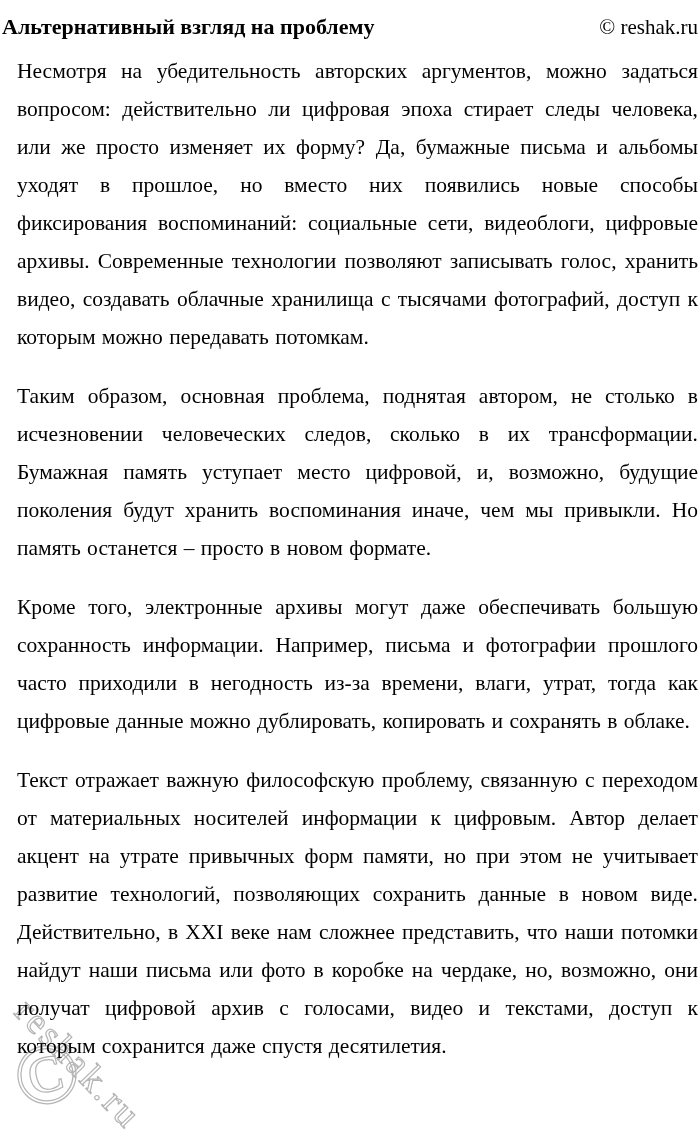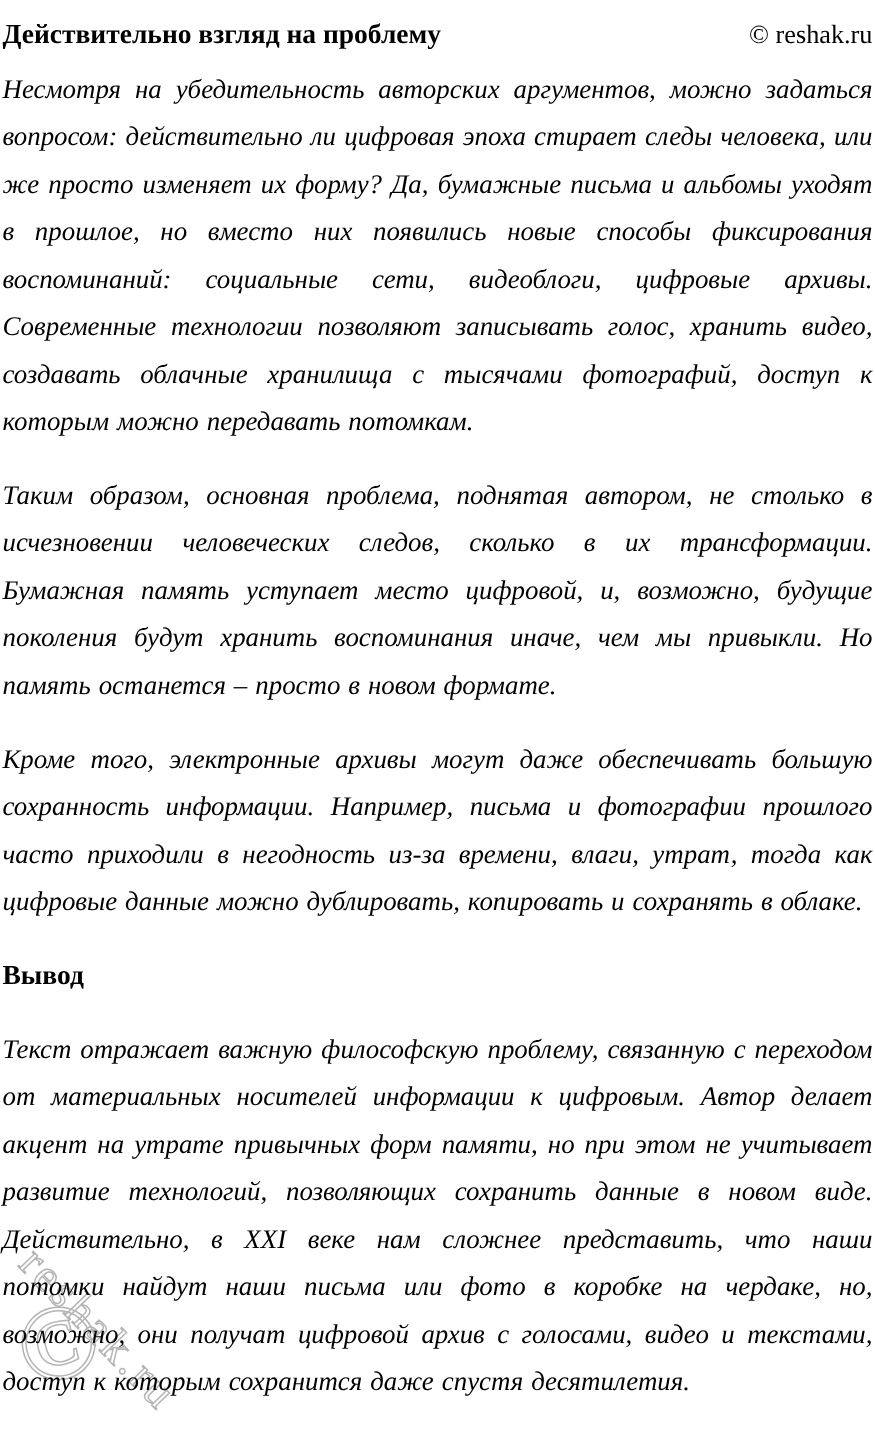--- a/index.html
+++ b/index.html
@@ -32,29 +32,28 @@
     font-weight: bold;
     line-height: 30px;
   }
   .doc-copyright {
     font-size: 21px;
     line-height: 30px;
     white-space: nowrap;
     margin-top: 10px;
   }
   .doc-paragraph {
-    margin: 0 0 21px 0;
+    margin: 0 0 21px 15px;
     font-size: 21.5px;
     line-height: 38px;
     text-align: justify;
     text-align-last: left;
     word-spacing: 1px;
     position: relative;
     z-index: 1;
-    font-style: italic;
   }
   .conclusion-heading {
     margin: 0 0 21px 0;
     font-size: 22px;
     font-weight: bold;
     line-height: 38px;
     position: relative;
     z-index: 1;
   }
   
@@ -94,27 +93,26 @@
 <body>
 
 <div class="page">
 
   <div class="watermark">
     <span class="wm-symbol">©</span>
     <span class="wm-text">reshak.ru</span>
   </div>
 
   <div class="doc-header">
-    <h1 class="doc-title">Действительно взгляд на проблему</h1>
+    <h1 class="doc-title">Альтернативный взгляд на проблему</h1>
     <span class="doc-copyright">© reshak.ru</span>
   </div>
 
   <p class="doc-paragraph">Несмотря на убедительность авторских аргументов, можно задаться вопросом: действительно ли цифровая эпоха стирает следы человека, или же просто изменяет их форму? Да, бумажные письма и альбомы уходят в прошлое, но вместо них появились новые способы фиксирования воспоминаний: социальные сети, видеоблоги, цифровые архивы. Современные технологии позволяют записывать голос, хранить видео, создавать облачные хранилища с тысячами фотографий, доступ к которым можно передавать потомкам.</p>
 
   <p class="doc-paragraph">Таким образом, основная проблема, поднятая автором, не столько в исчезновении человеческих следов, сколько в их трансформации. Бумажная память уступает место цифровой, и, возможно, будущие поколения будут хранить воспоминания иначе, чем мы привыкли. Но память останется – просто в новом формате.</p>
 
   <p class="doc-paragraph">Кроме того, электронные архивы могут даже обеспечивать большую сохранность информации. Например, письма и фотографии прошлого часто приходили в негодность из-за времени, влаги, утрат, тогда как цифровые данные можно дублировать, копировать и сохранять в облаке.</p>
 
-  <h2 class="conclusion-heading">Вывод</h2>
 
   <p class="doc-paragraph">Текст отражает важную философскую проблему, связанную с переходом от материальных носителей информации к цифровым. Автор делает акцент на утрате привычных форм памяти, но при этом не учитывает развитие технологий, позволяющих сохранить данные в новом виде. Действительно, в XXI веке нам сложнее представить, что наши потомки найдут наши письма или фото в коробке на чердаке, но, возможно, они получат цифровой архив с голосами, видео и текстами, доступ к которым сохранится даже спустя десятилетия.</p>
 
 </div>
 
 </body></html>

